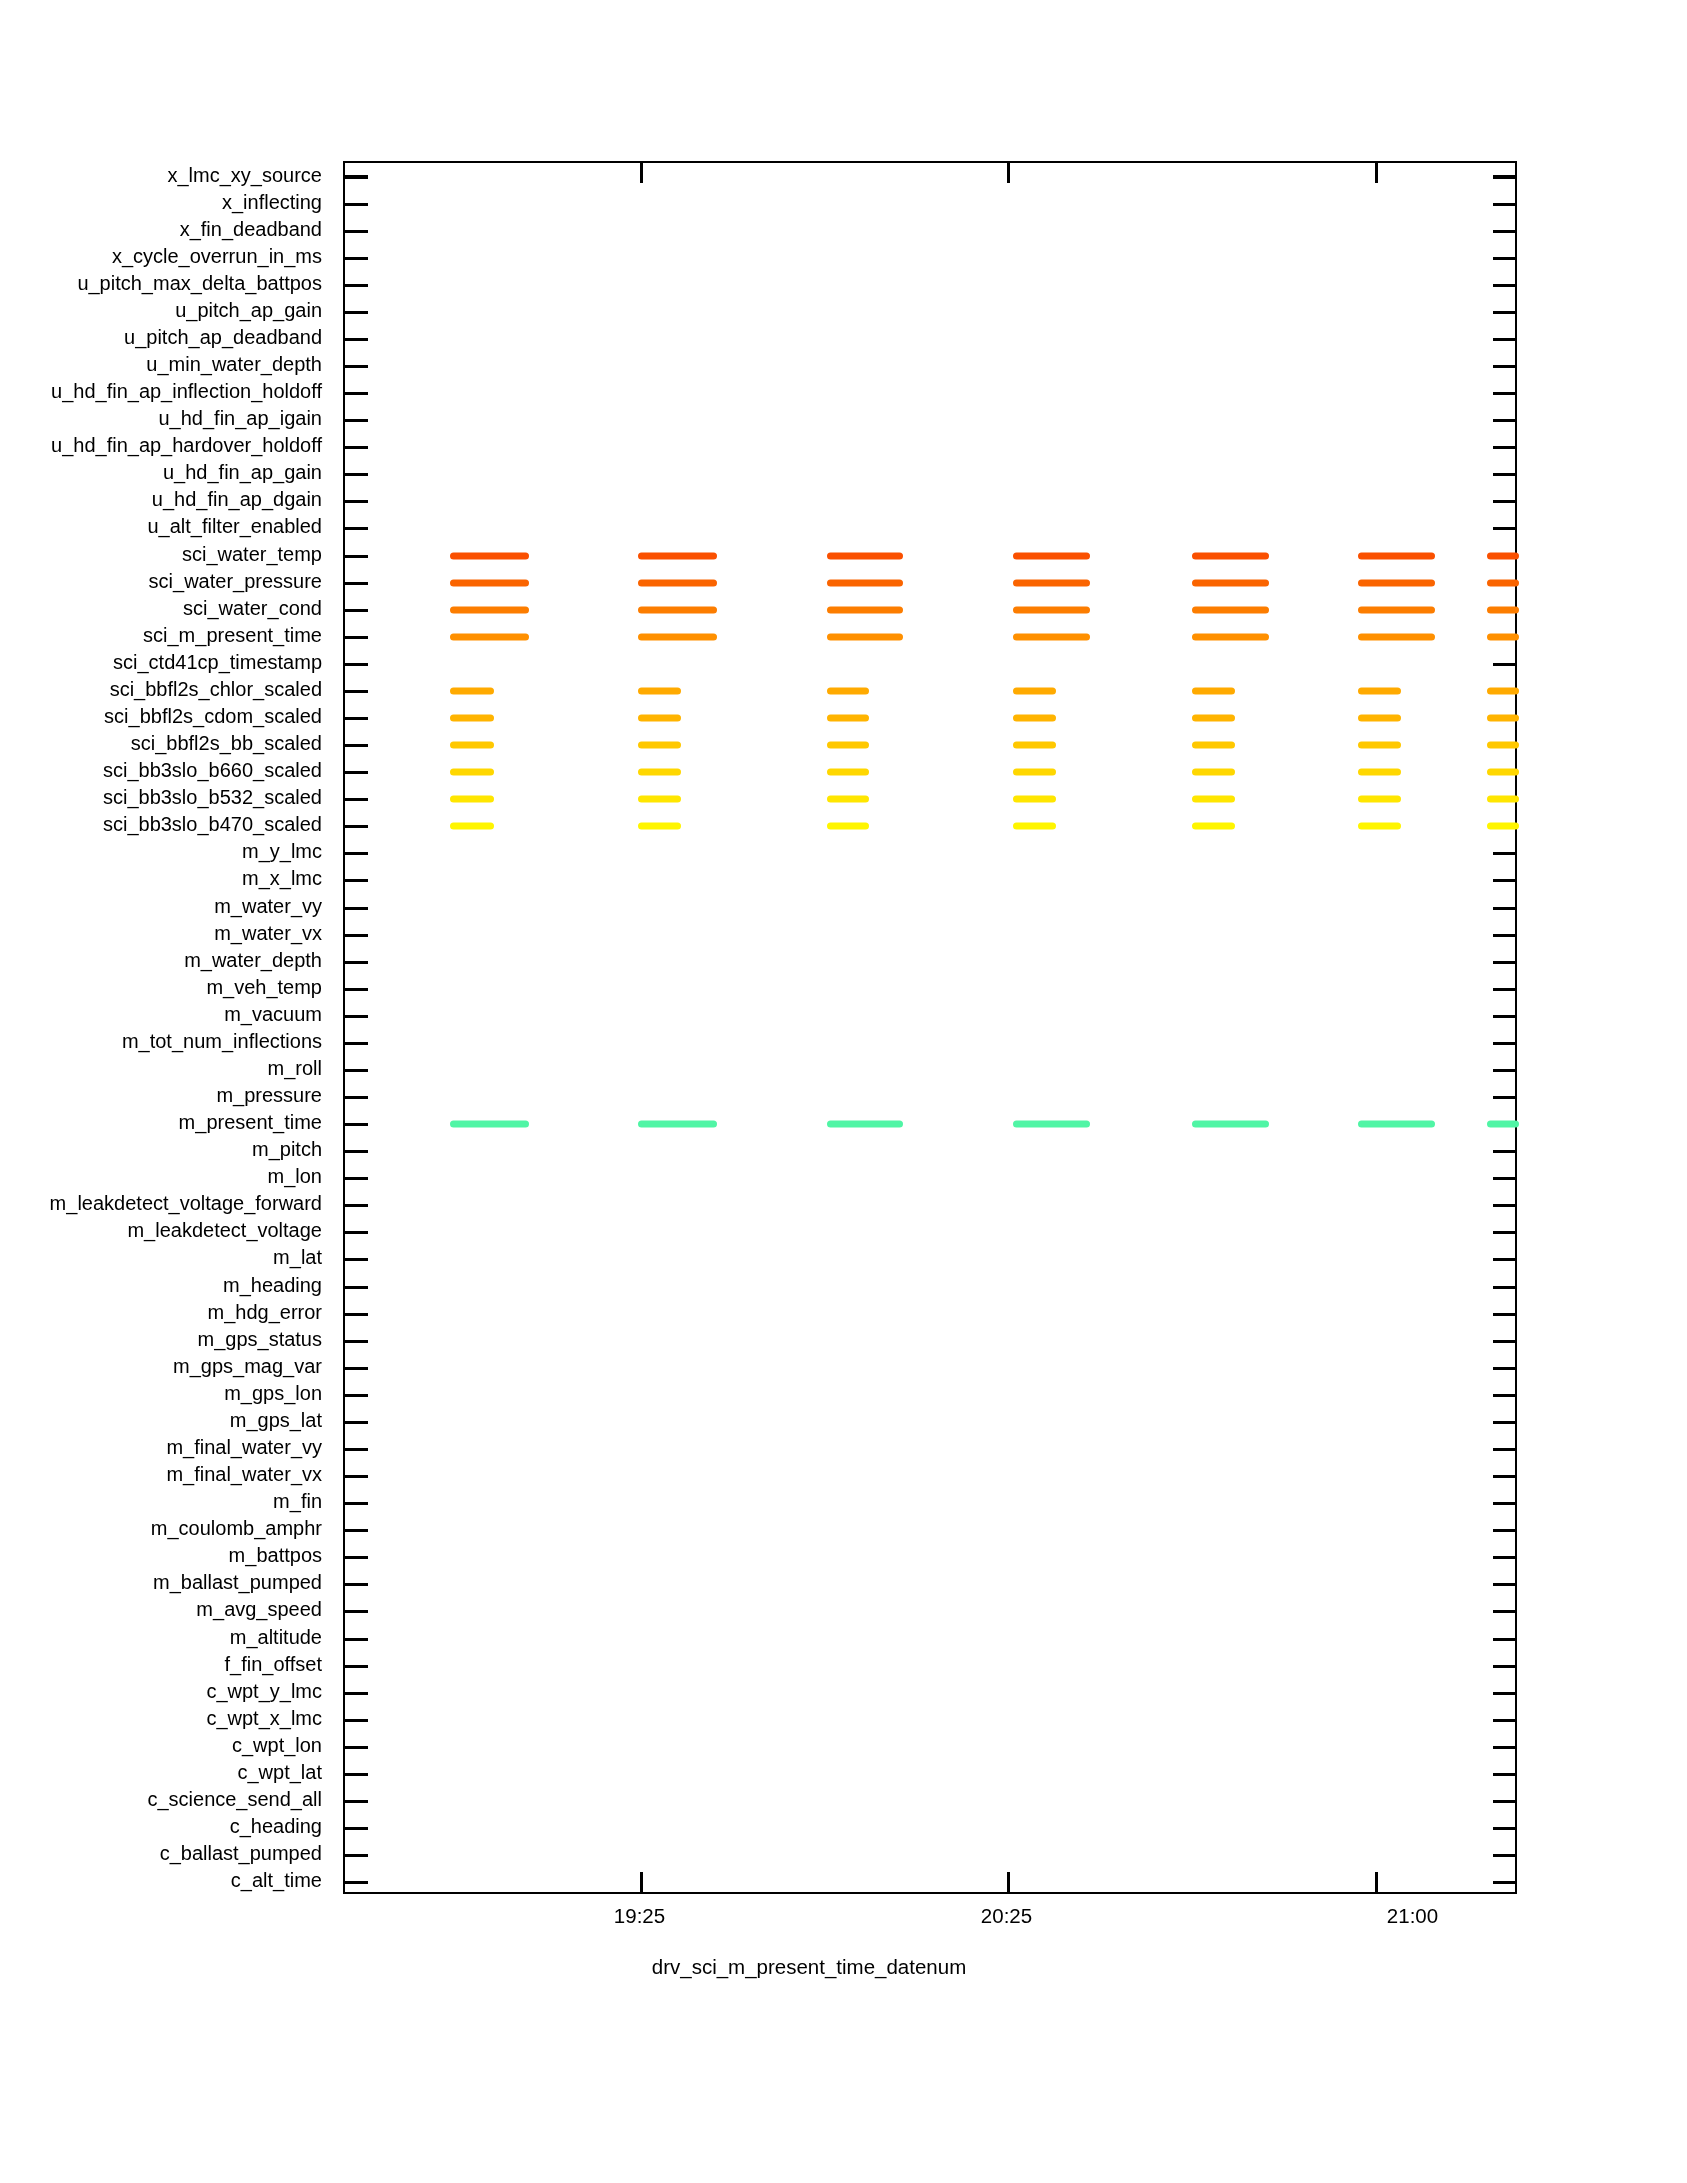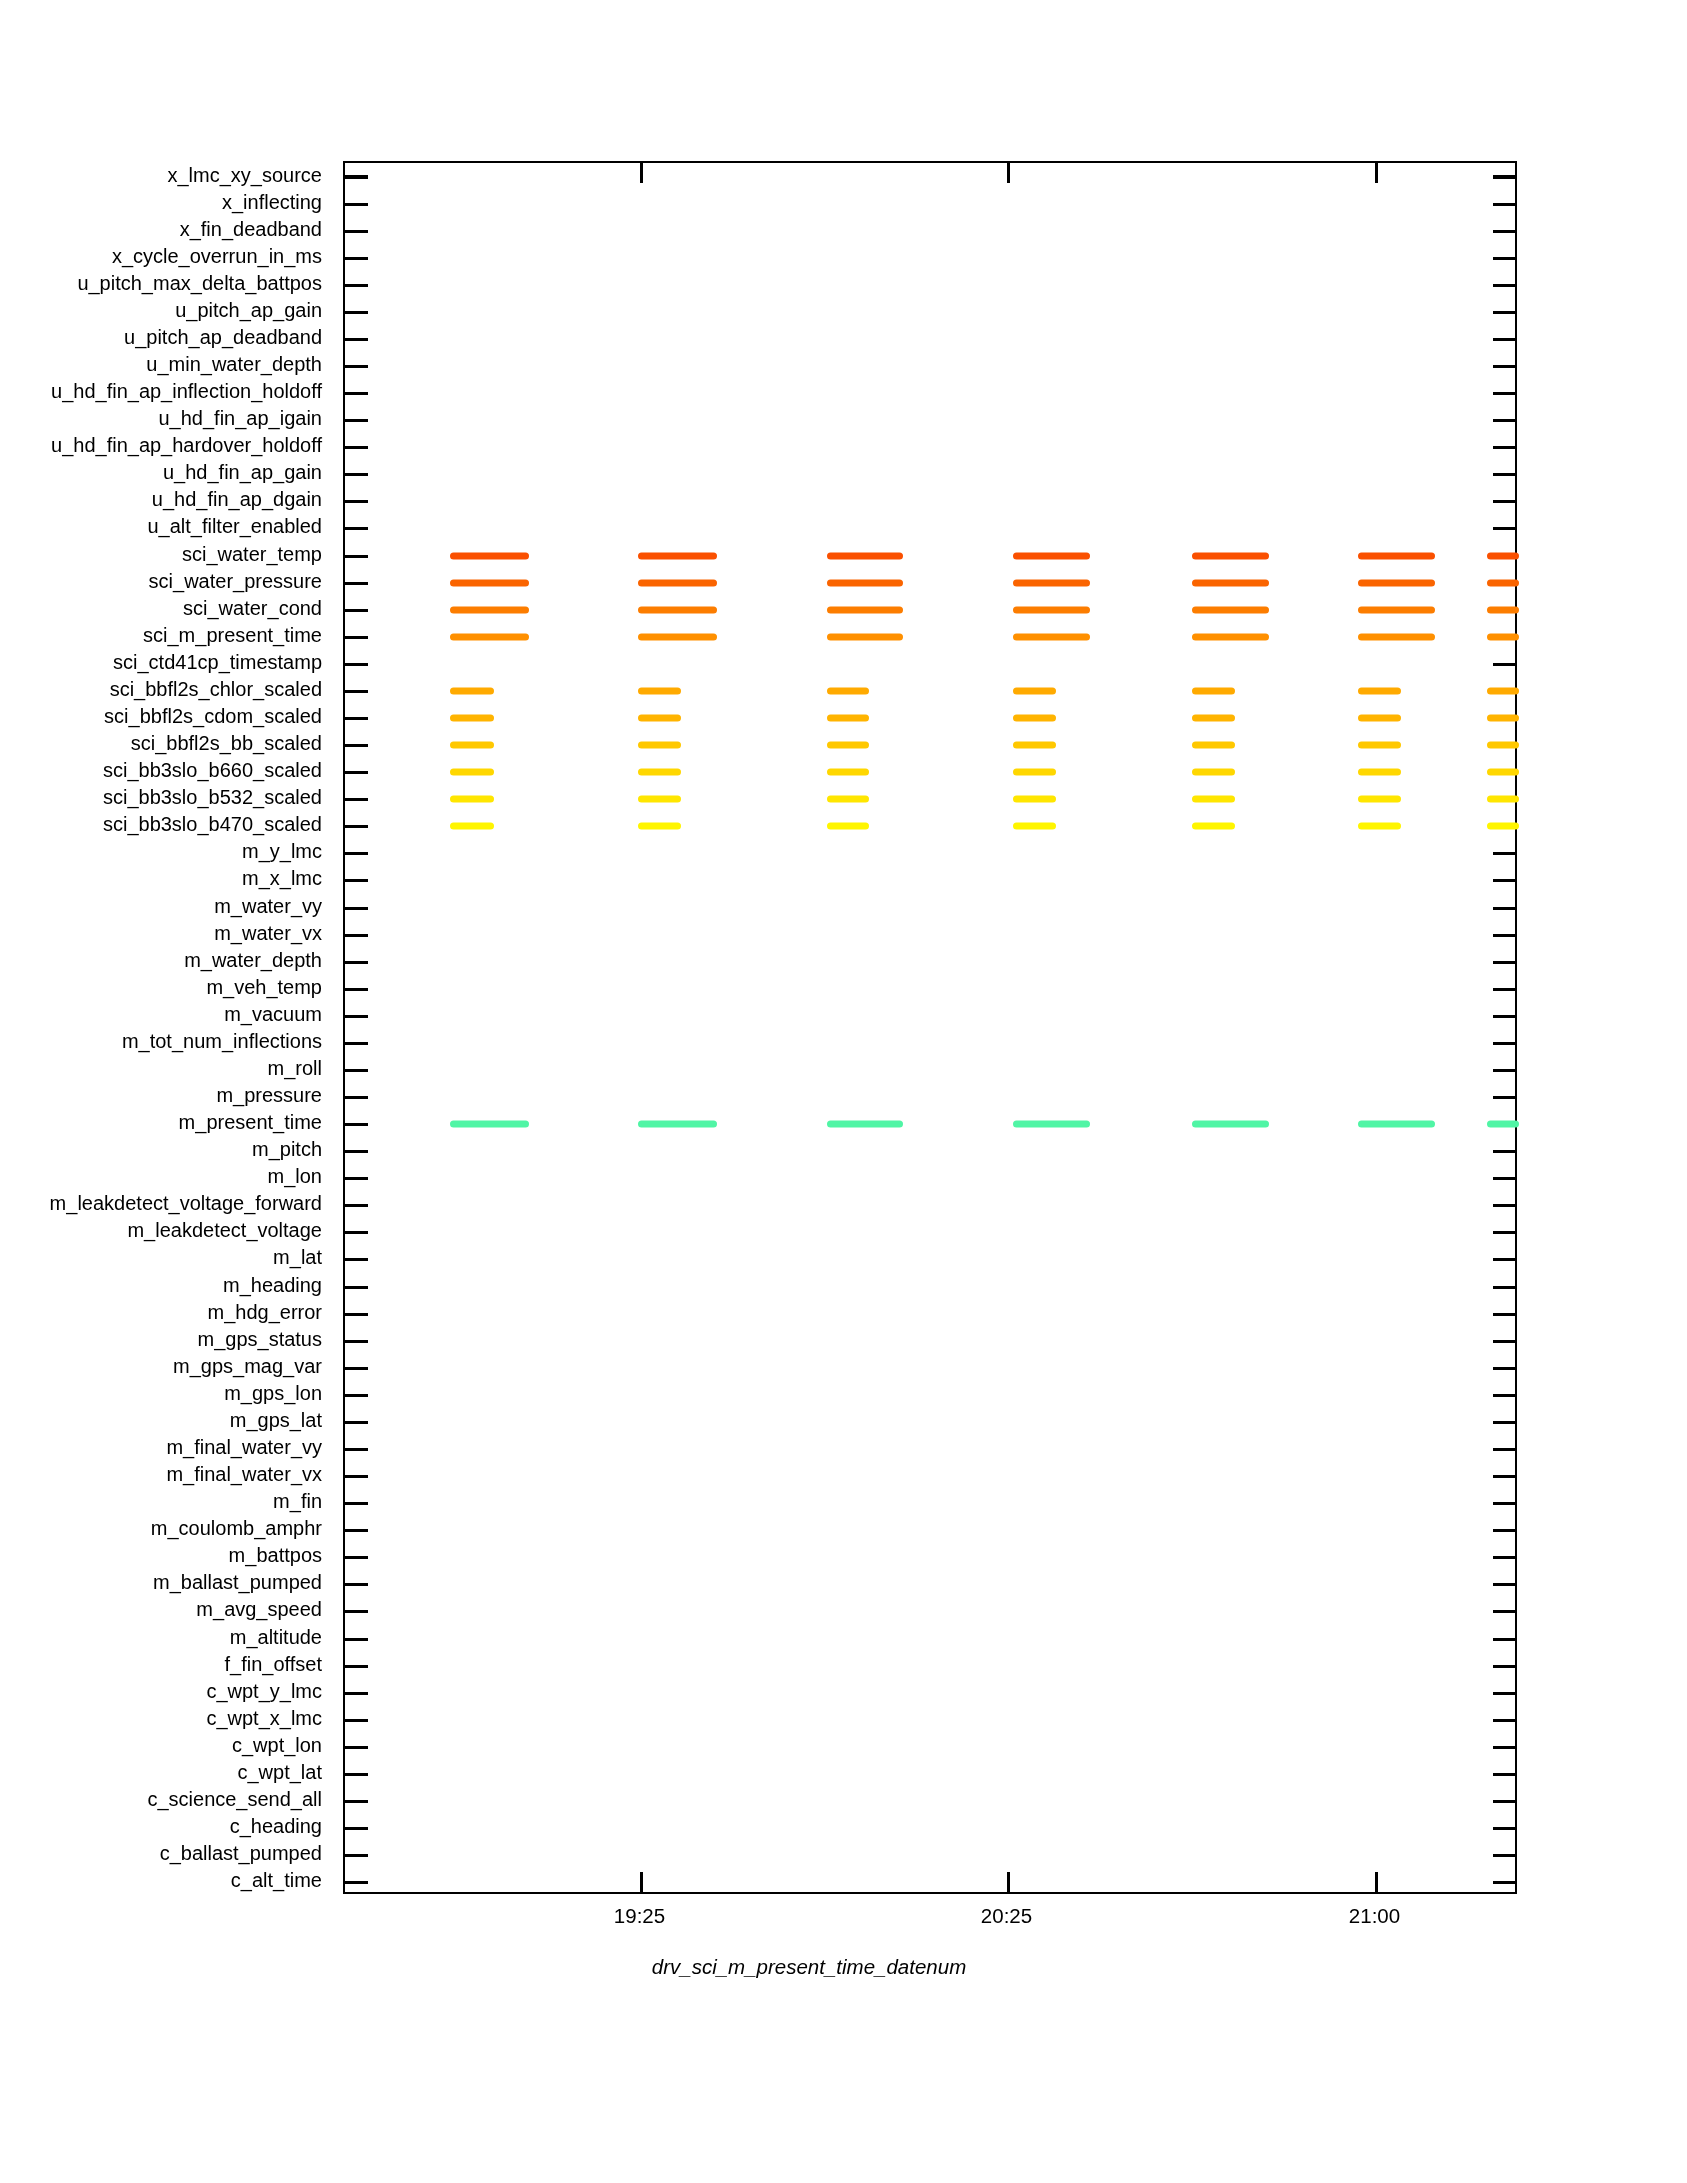--- a/index.html
+++ b/index.html
@@ -41,21 +41,21 @@
   
   .xtick-b{position:absolute; bottom:0; width:2.6px; height:20px; background:#000;}
   .xtick-t{position:absolute; top:0; width:2.6px; height:20px; background:#000;}
   #xlabels{position:absolute; left:0; top:1904px; width:1687px; height:40px;}
   #xlabels .xl{
     position:absolute; top:0; width:159px; margin-left:-79px;
     text-align:center; font-size:20.5px; color:#000; white-space:nowrap;
   }
   #xaxistitle{
     position:absolute; left:0; top:1955px; width:1618px; text-align:center;
-    font-size:20.5px; color:#000; white-space:nowrap;font-style:italic;
+    font-size:20.5px; color:#000; white-space:nowrap;
   }
 </style>
 </head>
 <body>
 
 <div id="root">
 
 
   <div id="ylabels">
       <div class="lab" style="top: 13.5px;">x_lmc_xy_source</div>
@@ -464,19 +464,19 @@
         <div class="xtick-b" style="left: 662px;"></div>
         <div class="xtick-t" style="left: 662px;"></div>
         <div class="xtick-b" style="left: 1030px;"></div>
         <div class="xtick-t" style="left: 1030px;"></div>
       </div>
   </div>
 
   <div id="xlabels">
       <div class="xl" style="left: 639px;">19:25</div>
       <div class="xl" style="left: 1006px;">20:25</div>
-      <div class="xl" style="left: 1374px;">21:00</div>
+      <div class="xl" style="left: 1412px;">21:00</div>
     </div>
 
   <div id="xaxistitle">drv_sci_m_present_time_datenum</div>
 
 </div>
 
 
 </body></html>

